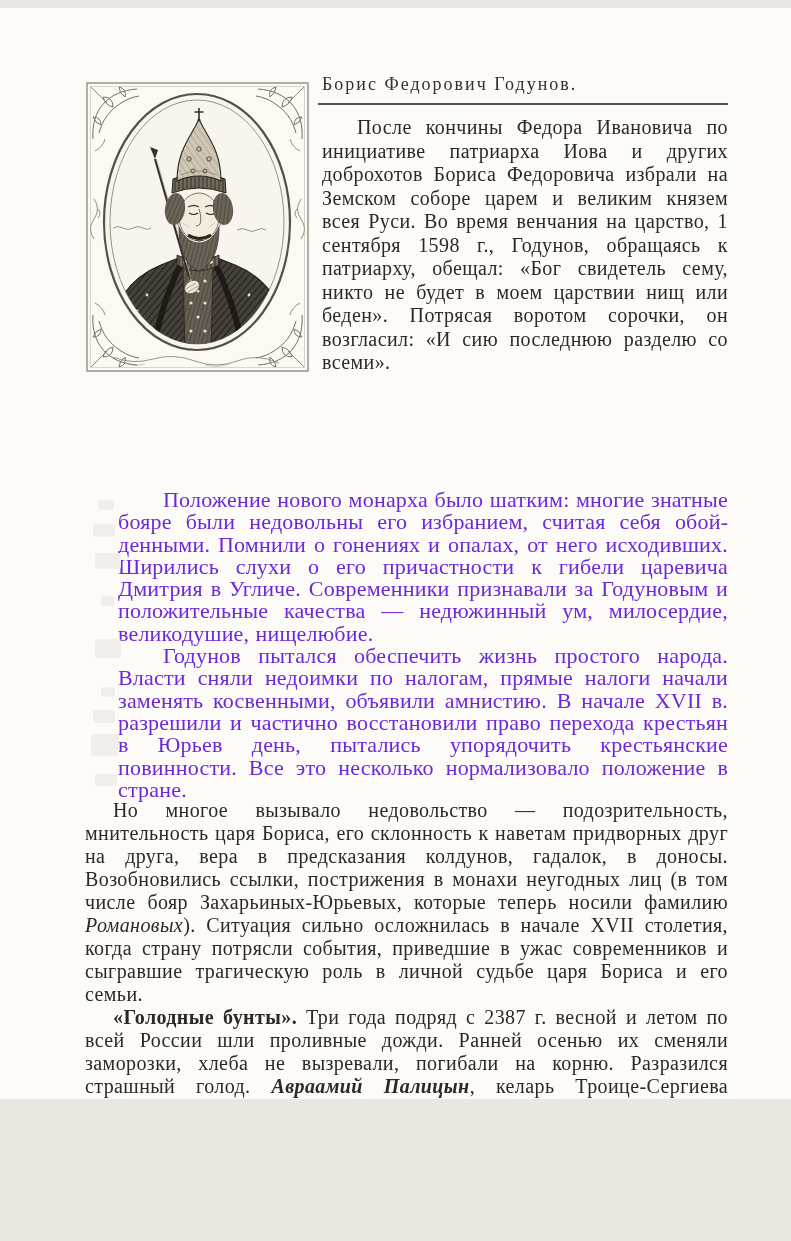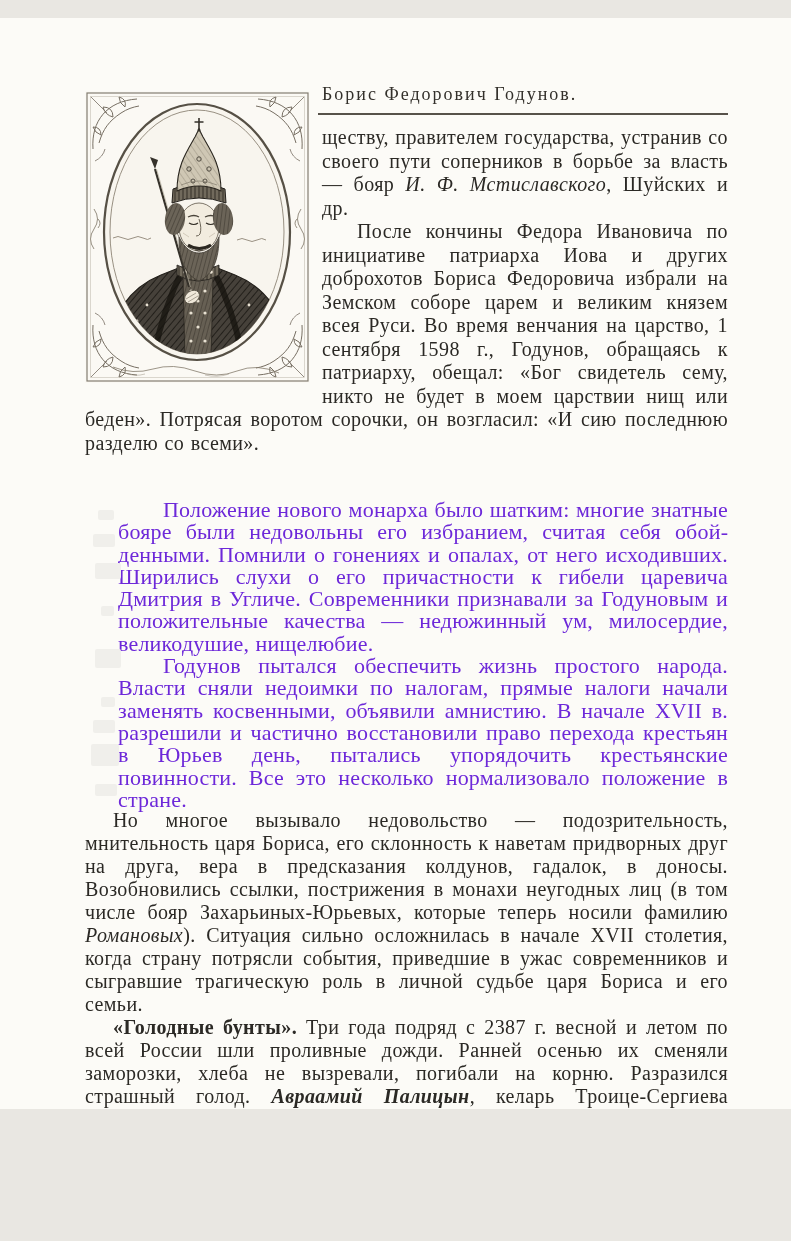--- a/index.html
+++ b/index.html
@@ -1,17 +1,17 @@
 <!DOCTYPE html>
 <html lang="ru"><head>
 <meta charset="utf-8">
 <style>
   html,body{margin:0;padding:0;background:#e9e7e2;}
   .sheet{
-    position:relative;width:791px;height:1091px;margin:18px auto;
+    position:relative;width:791px;height:1091px;margin:8px auto;
     background:#fcfbf7;overflow:hidden;
     font-family:"Liberation Serif",serif;color:#2b2925;
     -webkit-font-smoothing:antialiased;
   }
   
   .header-title{
     position:absolute;left:322px;top:66px;
     font-size:18px;letter-spacing:2px;color:#33302b;white-space:nowrap;
   }
   .header-rule{
@@ -198,21 +198,20 @@
         <circle cx="114" cy="39" r="1.5" fill="#35312a"></circle>
       </g>
 
       <path d="M28,276 q20,8 40,2 q20,-6 42,2 q22,8 42,0 q20,-8 42,2" fill="none" stroke="#847c6d" stroke-width="1" opacity="0.8"></path>
       <path d="M40,282 q10,4 20,1 M120,284 q12,3 24,-1" fill="none" stroke="#9a9183" stroke-width="0.7" opacity="0.7"></path>
     </svg>
   </div>
 
   <div class="flow">
     <div class="spacer" aria-hidden="true"></div>
-    <p><span>ществу, правителем государства, уст­ранив со своего пути соперников в борьбе за власть — бояр </span><span class="seg-i">И. Ф. Мстис­лавского</span><span>, Шуйских и др.</span></p>
     <p class="indent35"><span>После кончины Федора Ивановича по инициативе патриарха Иова и дру­гих доброхотов Бориса Федоровича избрали на Земском соборе царем и великим князем всея Руси. Во время венчания на царство, 1 сентября 1598 г., Годунов, обращаясь к патри­арху, обещал: «Бог свидетель сему, никто не будет в моем царствии нищ или беден». Потря­сая воротом сорочки, он возгласил: «И сию последнюю раз­делю со всеми».</span></p>
   </div>
 
   <div class="petit">
     <p><span>Положение нового монарха было шатким: многие знат­ные бояре были недовольны его избранием, считая себя обой­денными. Помнили о гонениях и опалах, от него ис­ходивших. Ширились слухи о его причастности к гибели царевича Дмитрия в Угличе. Современники признавали за Годуновым и положительные качества — недюжинный ум, милосердие, великодушие, нищелюбие.</span></p>
     <p><span>Годунов пытался обеспечить жизнь простого народа. Власти сняли недоимки по налогам, прямые налоги нача­ли заменять косвенными, объявили амнистию. В начале XVII в. разрешили и частично восстановили право перехо­да крестьян в Юрьев день, пытались упорядочить кресть­янские повинности. Все это несколько нормализовало по­ложение в стране.</span></p>
   </div>
 
   <div class="bottom">
     <p><span>Но многое вызывало недовольство — подозрительность, мнительность царя Бориса, его склонность к наветам при­дворных друг на друга, вера в предсказания колдунов, га­далок, в доносы. Возобновились ссылки, пострижения в монахи неугодных лиц (в том числе бояр Захарьиных-Юрь­евых, которые теперь носили фамилию </span><span class="seg-i">Романовых</span><span>). Ситу­ация сильно осложнилась в начале XVII столетия, когда страну потрясли события, приведшие в ужас современни­ков и сыгравшие трагическую роль в личной судьбе царя Бориса и его семьи.</span></p>

